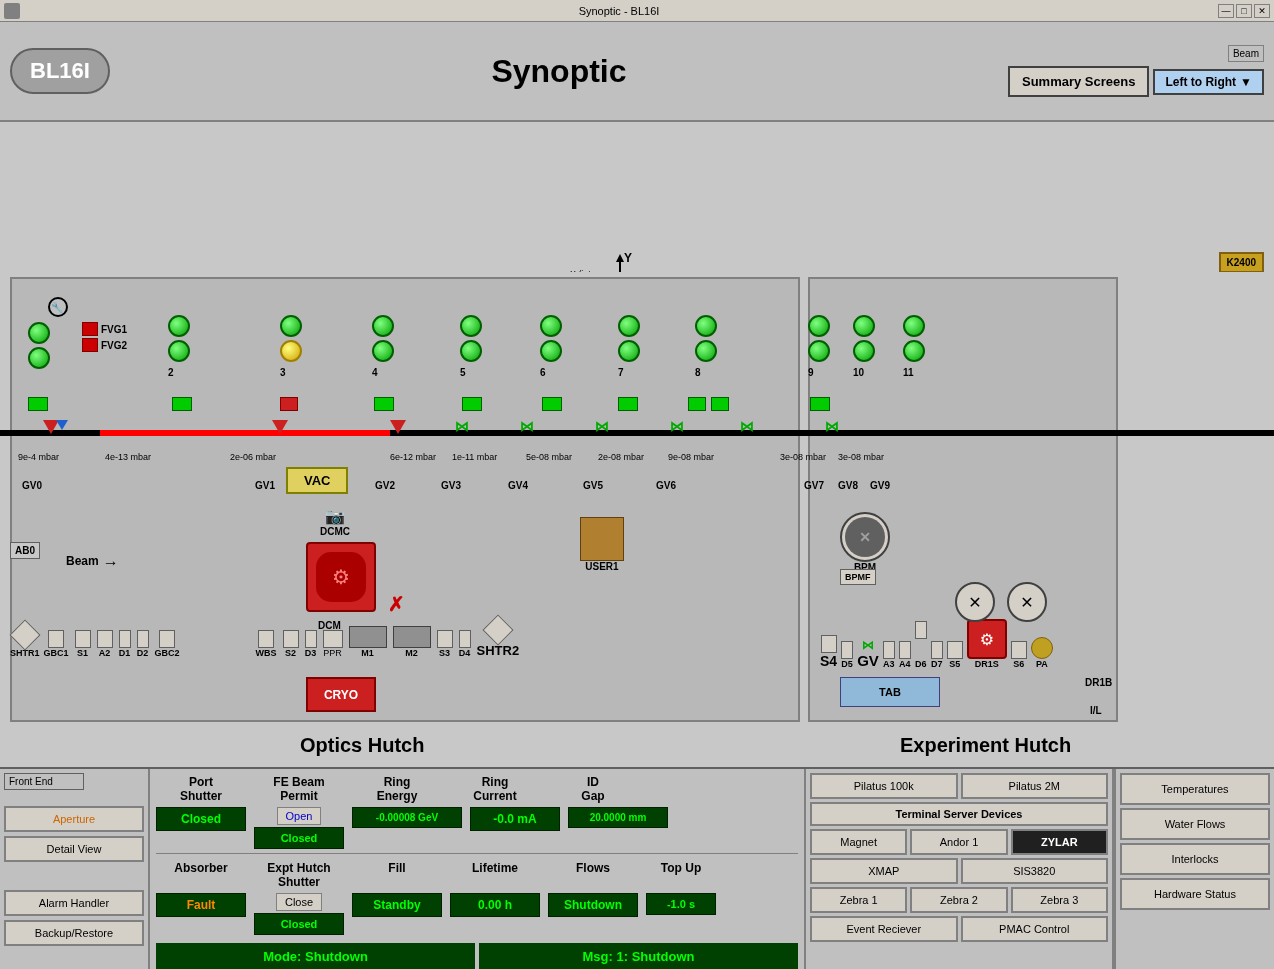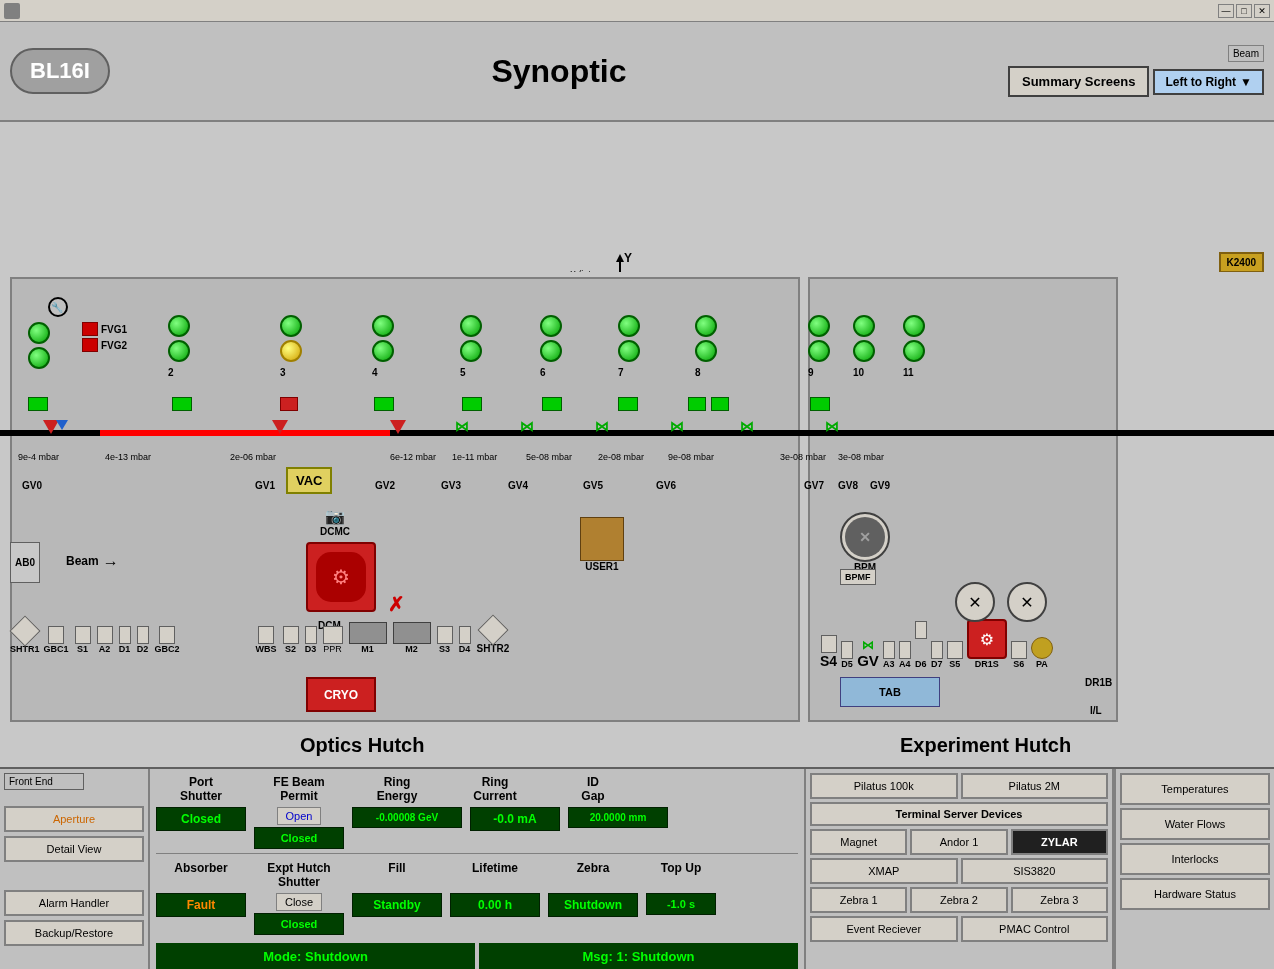--- a/index.html
+++ b/index.html
@@ -427,20 +427,21 @@
       width: 40px;
     }
   </style>
 </head>
 <body>
 
 <div class="title-bar">
   <div class="title-bar-left">
     <div class="title-bar-icon"></div>
   </div>
+  <span class="title-bar-title">Synoptic - BL16I</span>
   <div class="title-bar-buttons">
     <div class="title-btn">—</div>
     <div class="title-btn">□</div>
     <div class="title-btn">✕</div>
   </div>
 </div>
 
 <div class="header">
   <div class="bl16i-badge">BL16I</div>
   <div class="header-title">Synoptic</div>
@@ -552,21 +553,21 @@
   <div style="position:absolute;top:308px;left:0;right:0;height:6px;background:#000;"></div>
 
   <div style="position:absolute;top:308px;left:100px;width:290px;height:6px;background:red;"></div>
 
   <div style="position:absolute;top:430px;left:66px;display:flex;align-items:center;gap:4px;">
     <span style="font-weight:bold;font-size:12px;">Beam</span>
     <span style="font-size:16px;">→</span>
   </div>
 
   <div style="position:absolute;top:420px;left:10px;">
-    <div style="background:#c8c8c8;border:1px solid #606060;padding:14px 4px;font-size:10px;font-weight:bold;">AB0</div>
+    <div style="background:#c8c8c8;border:1px solid #606060;padding:2px 4px;font-size:10px;font-weight:bold;">AB0</div>
   </div>
 
   <div style="position:absolute;top:175px;left:48px;">
     <div style="width:20px;height:20px;border:2px solid #000;border-radius:50%;display:flex;align-items:center;justify-content:center;background:#c0c0c0;font-size:10px;">🔧</div>
   </div>
 
   <div class="fvg-box">
     <div class="fvg-item">
       <div class="fvg-red"></div>
       <span style="font-size:10px;font-weight:bold;">FVG1</span>
@@ -686,21 +687,21 @@
   </div>
 
   <div style="position:absolute;top:296px;left:455px;font-size:14px;color:#00aa00;font-weight:bold;">⋈</div>
   <div style="position:absolute;top:296px;left:520px;font-size:14px;color:#00aa00;font-weight:bold;">⋈</div>
   <div style="position:absolute;top:296px;left:595px;font-size:14px;color:#00aa00;font-weight:bold;">⋈</div>
   <div style="position:absolute;top:296px;left:670px;font-size:14px;color:#00aa00;font-weight:bold;">⋈</div>
   <div style="position:absolute;top:296px;left:740px;font-size:14px;color:#00aa00;font-weight:bold;">⋈</div>
   <div style="position:absolute;top:296px;left:825px;font-size:14px;color:#00aa00;font-weight:bold;">⋈</div>
 
   <div style="position:absolute;top:345px;left:286px;">
-    <div style="background:#e0d060;border:2px solid #808000;padding:4px 8px;font-size:13px;font-weight:bold;">VAC</div>
+    <div style="background:#e0d060;border:2px solid #808000;padding:4px 16px;font-size:13px;font-weight:bold;">VAC</div>
   </div>
 
   <div style="position:absolute;top:358px;left:22px;font-size:10px;font-weight:bold;">GV0</div>
   <div style="position:absolute;top:358px;left:255px;font-size:10px;font-weight:bold;">GV1</div>
   <div style="position:absolute;top:358px;left:375px;font-size:10px;font-weight:bold;">GV2</div>
   <div style="position:absolute;top:358px;left:441px;font-size:10px;font-weight:bold;">GV3</div>
   <div style="position:absolute;top:358px;left:508px;font-size:10px;font-weight:bold;">GV4</div>
   <div style="position:absolute;top:358px;left:583px;font-size:10px;font-weight:bold;">GV5</div>
   <div style="position:absolute;top:358px;left:656px;font-size:10px;font-weight:bold;">GV6</div>
   <div style="position:absolute;top:358px;left:804px;font-size:10px;font-weight:bold;">GV7</div>
@@ -821,21 +822,21 @@
       <span style="font-size:9px;font-weight:bold;">S3</span>
     </div>
 
     <div style="display:flex;flex-direction:column;align-items:center;margin-left:4px;">
       <div style="width:12px;height:18px;background:#d4d0c8;border:1px solid #606060;"></div>
       <span style="font-size:9px;font-weight:bold;">D4</span>
     </div>
 
     <div style="display:flex;flex-direction:column;align-items:center;margin-left:4px;">
       <div style="width:22px;height:22px;background:#d4d0c8;border:1px solid #606060;transform:rotate(45deg);"></div>
-      <span style="font-size:10px;font-weight:bold;margin-top:2px;">SHTR2</span>
+      <span style="font-size:13px;font-weight:bold;margin-top:2px;">SHTR2</span>
     </div>
   </div>
 
   <div style="position:absolute;top:497px;left:820px;display:flex;gap:2px;align-items:flex-end;">
 
     <div style="display:flex;flex-direction:column;align-items:center;">
       <div style="width:16px;height:18px;background:#d4d0c8;border:1px solid #606060;"></div>
       <span style="font-size:14px;font-weight:bold;">S4</span>
     </div>
 
@@ -975,21 +976,21 @@
       <div class="status-col" style="min-width:90px;">
         <div class="status-header">Expt Hutch<br>Shutter</div>
       </div>
       <div class="status-col" style="min-width:90px;">
         <div class="status-header">Fill</div>
       </div>
       <div class="status-col" style="min-width:90px;">
         <div class="status-header">Lifetime</div>
       </div>
       <div class="status-col" style="min-width:90px;">
-        <div class="status-header">Zebra</div>
+        <div class="status-header">Flows</div>
       </div>
       <div class="status-col" style="min-width:70px;">
         <div class="status-header">Top Up</div>
       </div>
     </div>
 
     <div class="status-row">
       <div class="status-col" style="min-width:90px;">
         <div class="status-value-orange">Fault</div>
       </div>

